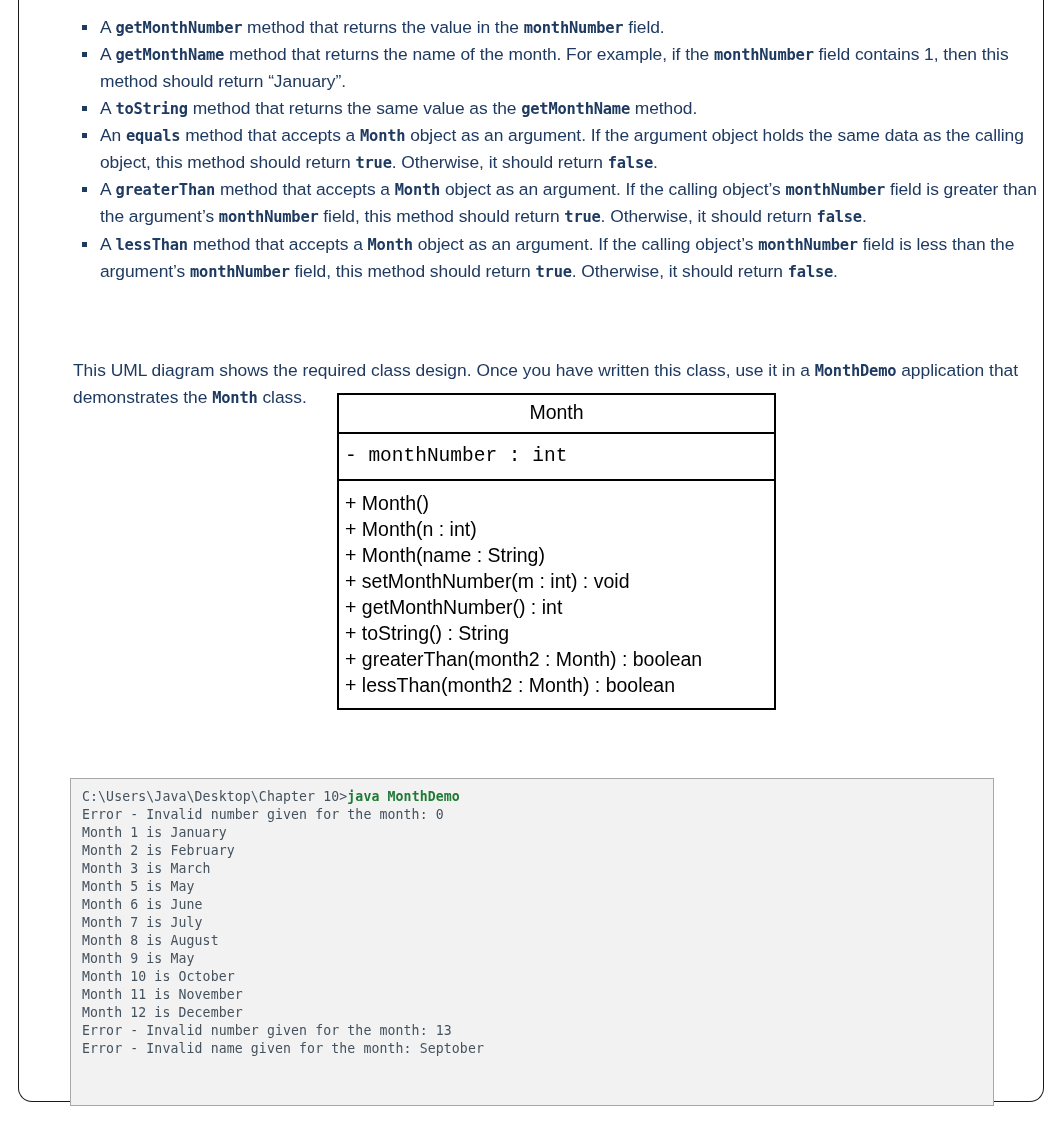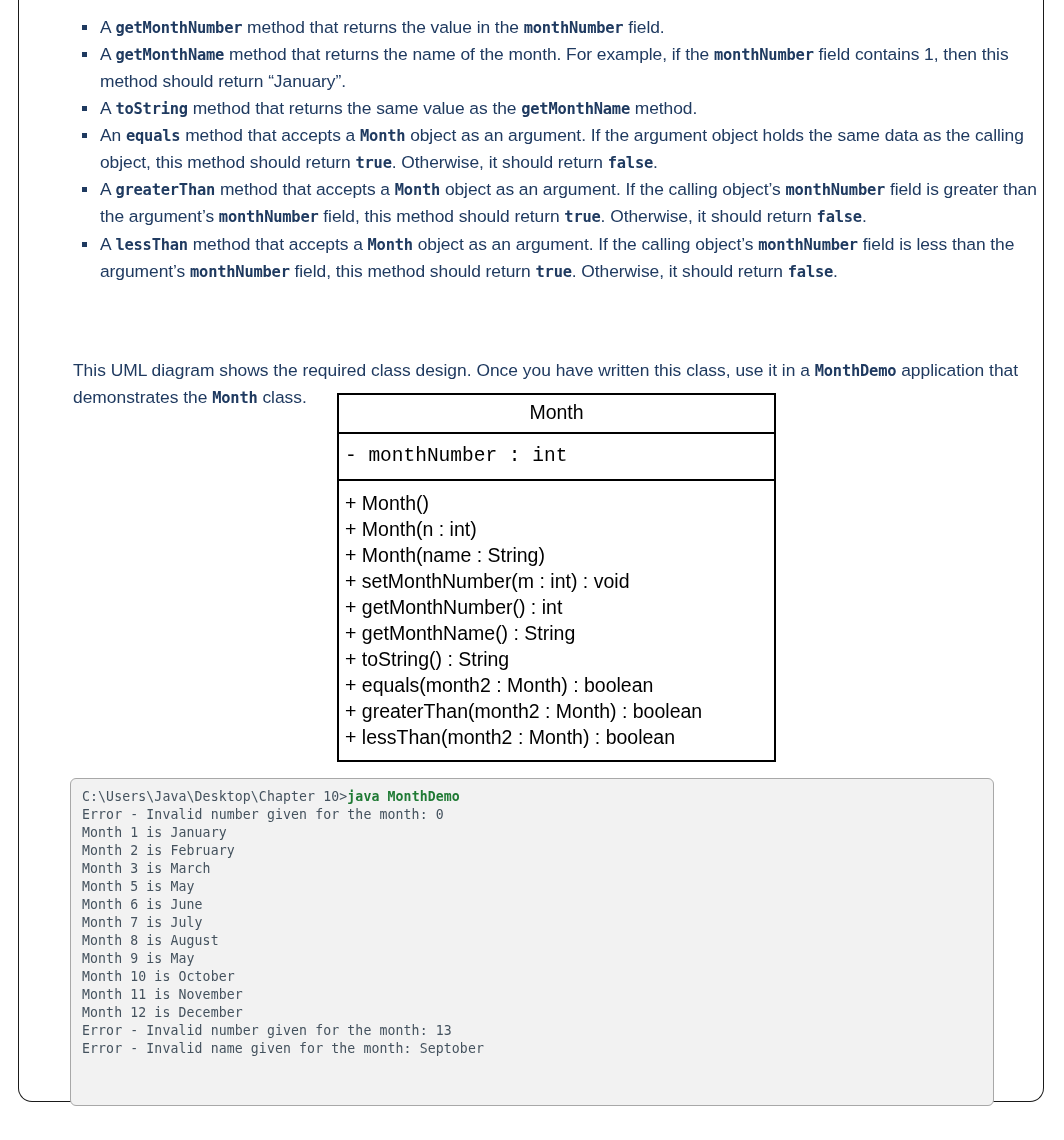--- a/index.html
+++ b/index.html
@@ -120,21 +120,21 @@
 
   
   #console-panel {
     position: absolute;
     left: 70px;
     top: 778px;
     width: 924px;
     height: 328px;
     background: #f2f2f2;
     border: 1.4px solid #a8a8a8;
-    border-radius: 6px;
+    border-radius: 0;
     box-sizing: border-box;
     padding: 9px 0 0 11px;
     overflow: hidden;
   }
   .console-line {
     font-family: "DejaVu Sans Mono", "Liberation Mono", monospace;
     font-size: 13.2px;
     line-height: 18px;
     color: #44525e;
     white-space: pre;
@@ -167,23 +167,21 @@
     <div id="uml-name">Month</div>
     <div id="uml-attributes">
         <div class="uml-line">- monthNumber : int</div>
       </div>
     <div id="uml-operations">
         <div class="uml-line">+ Month()</div>
         <div class="uml-line">+ Month(n : int)</div>
         <div class="uml-line">+ Month(name : String)</div>
         <div class="uml-line">+ setMonthNumber(m : int) : void</div>
         <div class="uml-line">+ getMonthNumber() : int</div>
-        <div class="uml-line">+ getMonthName() : String</div>
         <div class="uml-line">+ toString() : String</div>
-        <div class="uml-line">+ equals(month2 : Month) : boolean</div>
         <div class="uml-line">+ greaterThan(month2 : Month) : boolean</div>
         <div class="uml-line">+ lessThan(month2 : Month) : boolean</div>
       </div>
   </div>
 
   <div id="console-panel">
       <div class="console-line"><span>C:\Users\Java\Desktop\Chapter 10&gt;</span><span class="cmd">java MonthDemo</span></div>
       <div class="console-line"><span>Error - Invalid number given for the month: 0</span></div>
       <div class="console-line"><span>Month 1 is January</span></div>
       <div class="console-line"><span>Month 2 is February</span></div>

